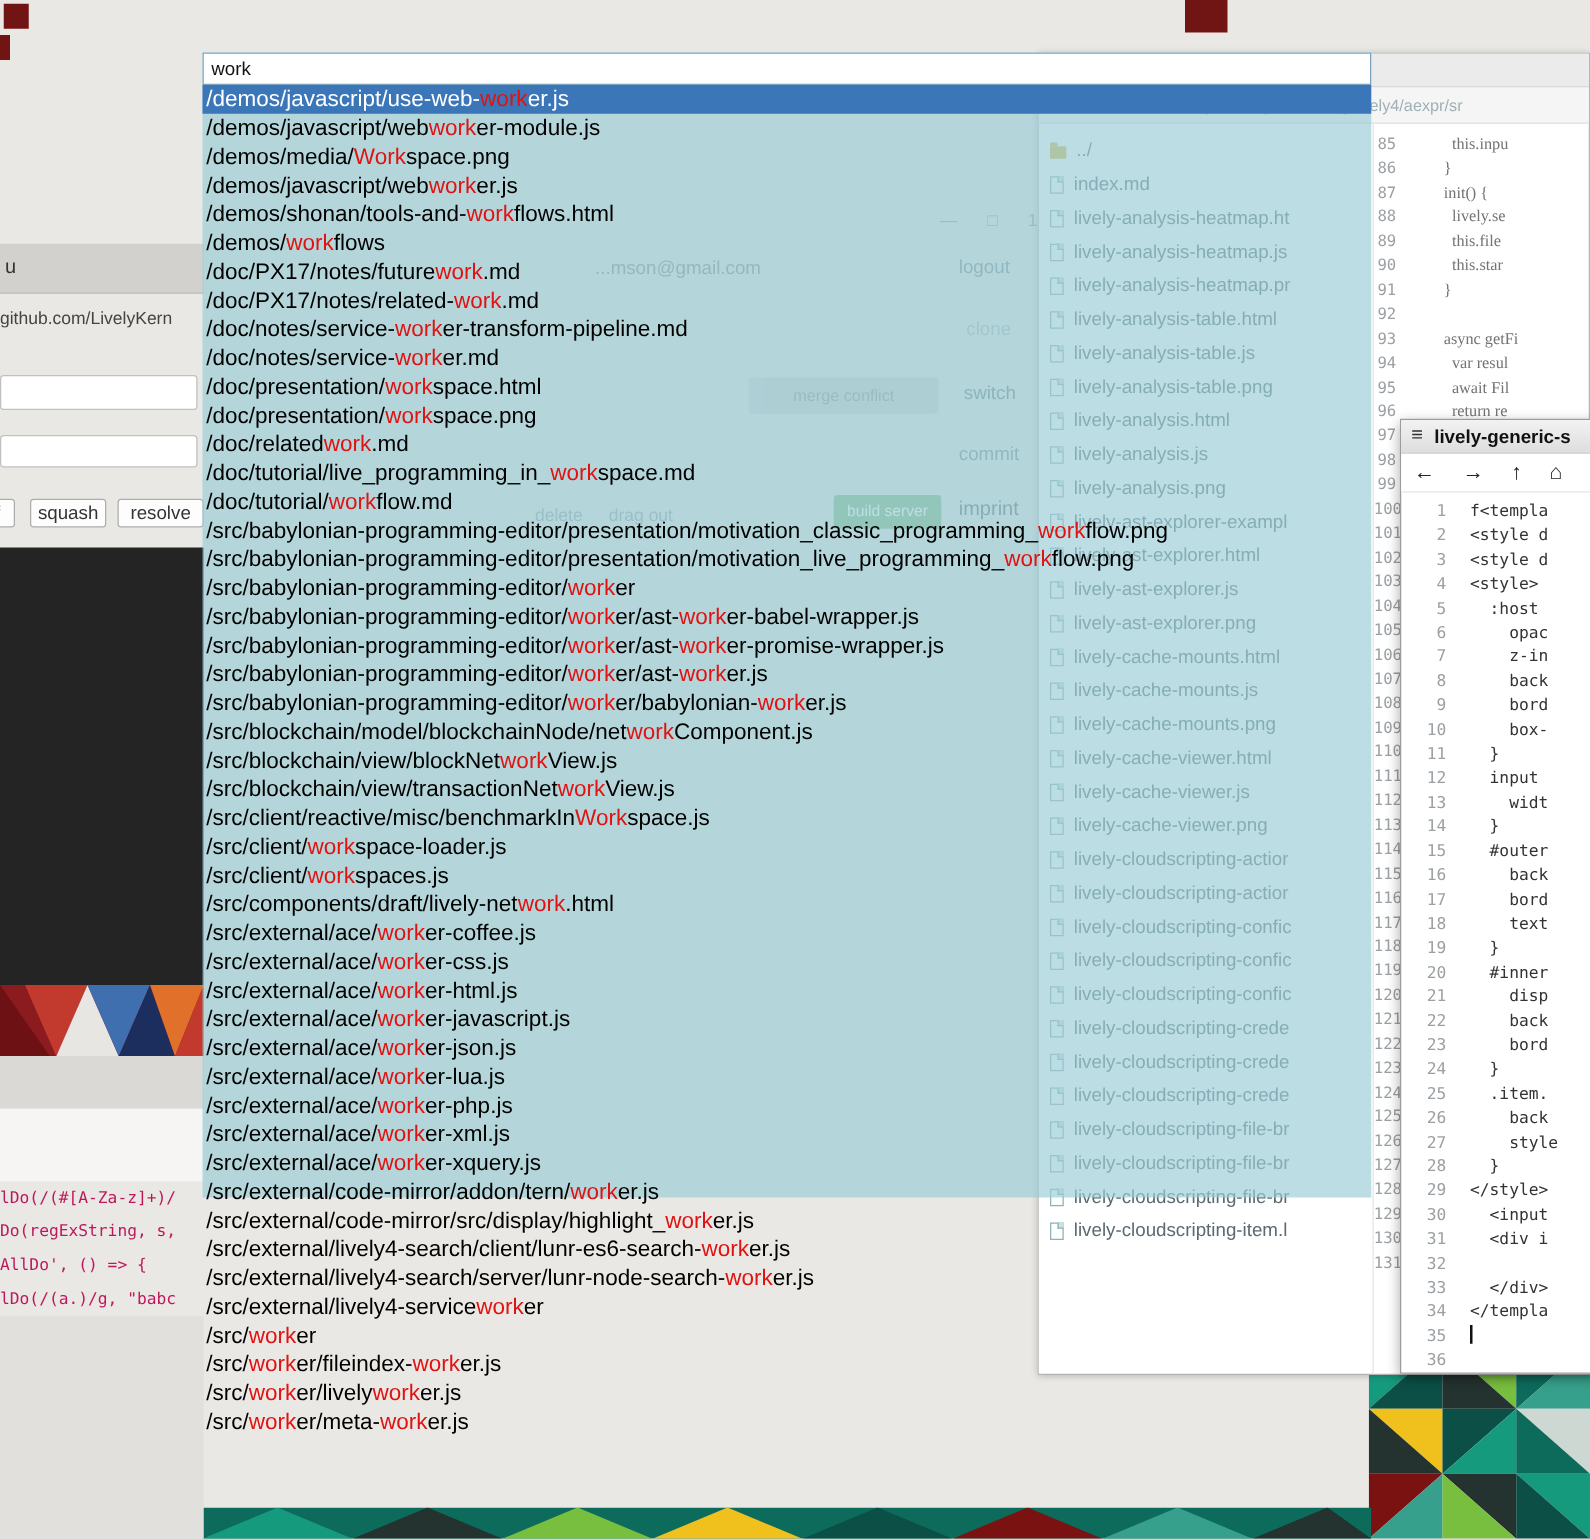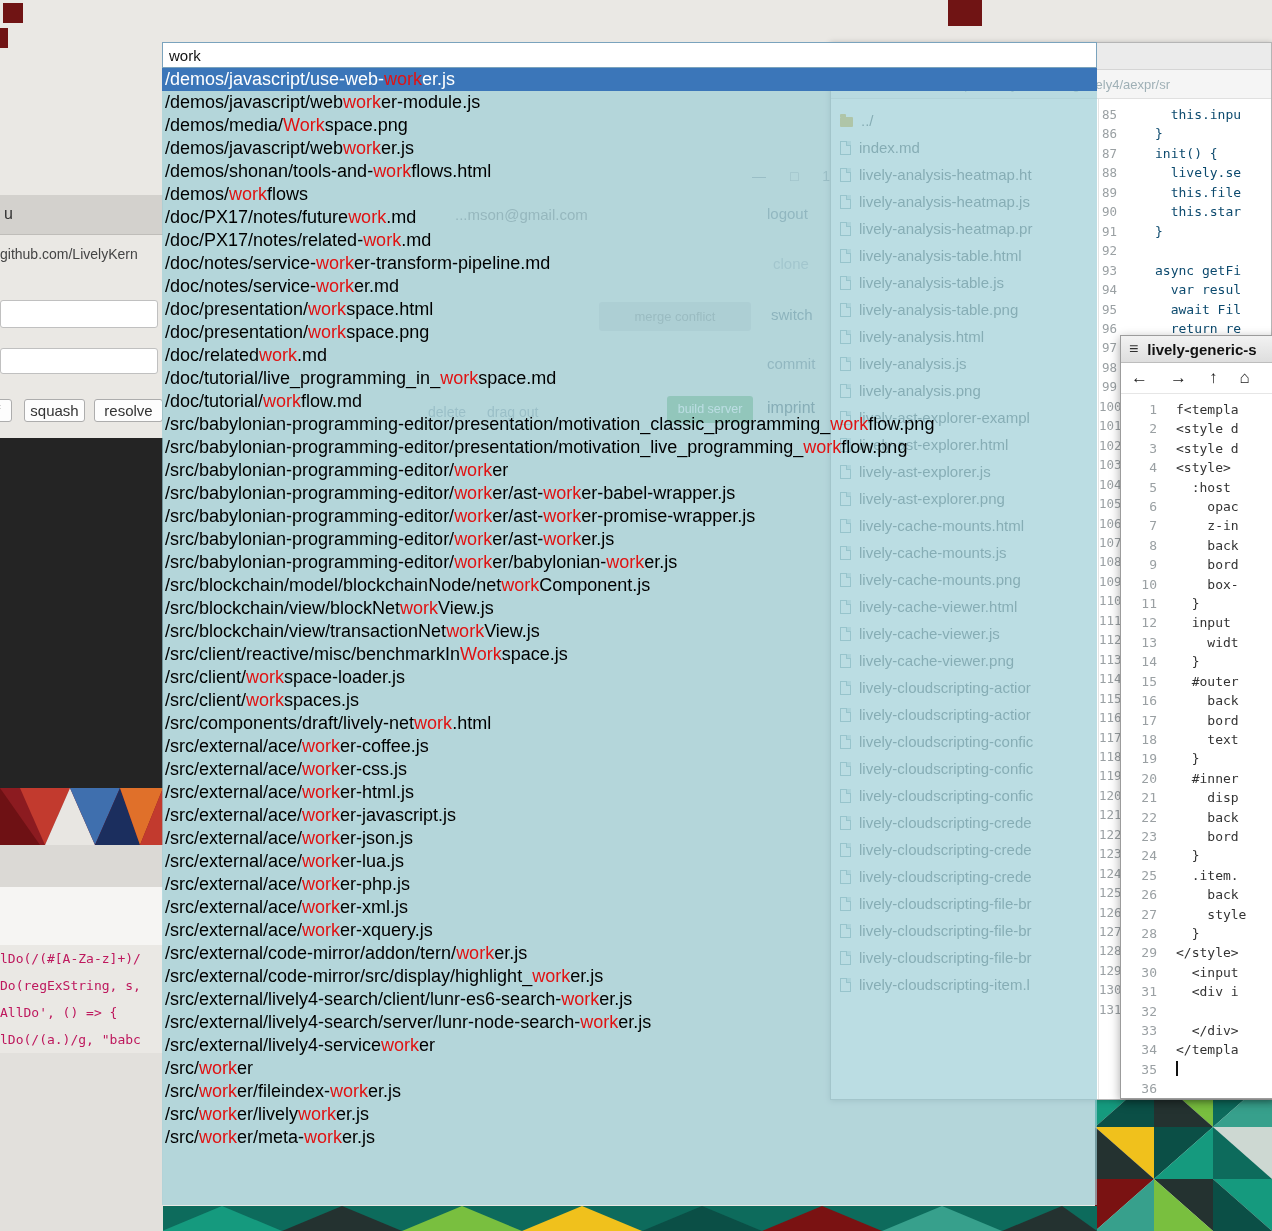--- a/index.html
+++ b/index.html
@@ -37,21 +37,21 @@
   .lf-black{top:438px;left:0;width:163px;height:350px;background:#242424;}
   .lf-mosaic{top:788px;left:0;width:163px;height:57px;}
   .lf-graybar{top:845px;left:0;width:163px;height:42px;background:#dbd9d5;}
   .lf-white{top:887px;left:0;width:163px;height:58px;background:#f6f5f3;}
   .lf-code{top:945px;left:0;width:163px;font-family:"DejaVu Sans Mono",monospace;font-size:13px;
            color:#be185d;line-height:27px;white-space:nowrap;overflow:hidden;}
   .lf-bottom{top:1053px;left:0;width:163px;height:178px;background:#e2e0dc;}
 
   
   .bg-label{position:absolute;z-index:6;white-space:nowrap;}
-  .bg-email{left:455px;top:206px;font-size:15px;color:#8a8a8a;}
+  .bg-email{left:476px;top:206px;font-size:15px;color:#8a8a8a;}
   .bg-winicons{left:752px;top:168px;font-size:14px;color:#9aa0a4;letter-spacing:10px;}
   .bg-logout{left:767px;top:205px;font-size:15px;color:#7d8a93;}
   .bg-clone{left:773px;top:255px;font-size:15px;color:#9aa5ab;opacity:.7;}
   .bg-merge{left:599px;top:302px;width:152px;height:29px;background:#c2c2c2;opacity:.55;border-radius:3px;
             font-size:13px;color:#555;text-align:center;line-height:29px;}
   .bg-switch{left:771px;top:306px;font-size:15px;color:#6e7e88;}
   .bg-commit{left:767px;top:355px;font-size:15px;color:#7d8a93;}
   .bg-delete{left:428px;top:404px;font-size:14px;color:#98a2a8;}
   .bg-drag{left:487px;top:404px;font-size:14px;color:#98a2a8;}
   .bg-build{left:667px;top:396px;width:86px;height:27px;background:rgba(70,160,80,.65);border-radius:3px;
@@ -79,41 +79,41 @@
   .icon-file::before{content:"";position:absolute;top:-1px;right:-1px;width:4px;height:4px;background:#cfe0e4;
              border-left:1px solid #8fb0b8;border-bottom:1px solid #8fb0b8;}
   .icon-folder{width:13px;height:10px;background:#d9b44a;border-radius:1px;display:inline-block;position:relative;
              margin-right:8px;margin-top:2px;flex:none;}
   .icon-folder::before{content:"";position:absolute;top:-3px;left:0;width:6px;height:3px;background:#d9b44a;
              border-radius:1px 1px 0 0;}
   .wa-editor{flex:1;border-left:1px solid #e5e5e5;padding-top:6px;font-family:"DejaVu Sans Mono",monospace;
              font-size:13px;line-height:19.45px;overflow:hidden;}
   .code-line{display:flex;}
   .wa-editor .gutter{width:22px;text-align:right;color:#9aa0a3;font-size:12.5px;padding-right:4px;flex:none;}
-  .wa-editor .code{white-space:pre;color:#0c4a6e;padding-left:34px;}
+  .wa-editor .code{white-space:pre;color:#737373;padding-left:34px;font-family:Liberation Serif, serif;}
 
   
   .editor-window{position:absolute;left:1120px;top:335px;width:560px;height:764px;background:#fff;
                  border:1px solid #9c9c9c;box-shadow:0 3px 10px rgba(0,0,0,.35);z-index:30;
                  display:flex;flex-direction:column;}
   .wb-titlebar{height:27px;background:linear-gradient(#f2f2f2,#dedede);border-bottom:1px solid #bdbdbd;
                display:flex;align-items:center;gap:9px;padding:0 8px;flex:none;}
   .wb-hamburger{font-size:16px;color:#2f2f2f;}
   .wb-title{font-size:15px;font-weight:bold;color:#111;white-space:nowrap;}
   .wb-navbar{height:31px;background:#fff;border-bottom:1px solid #e6e6e6;display:flex;align-items:center;
              gap:22px;padding:0 10px;flex:none;}
   .wb-navbtn{font-size:17px;color:#222;font-weight:bold;}
   .wb-editor{flex:1;padding-top:6px;font-family:"DejaVu Sans Mono",monospace;font-size:13px;line-height:19.4px;
              overflow:hidden;}
   .wb-editor .gutter{width:42px;text-align:right;color:#9aa0a3;font-size:13px;padding-right:6px;flex:none;}
   .wb-editor .code{white-space:pre;color:#333;padding-left:13px;}
   .cursor{display:inline-block;width:2px;height:15px;background:#111;vertical-align:-2px;}
 
   
-  .search-overlay{position:absolute;left:162px;top:42px;width:935px;height:1163px;background:var(--tint);
+  .search-overlay{position:absolute;left:162px;top:42px;width:935px;height:916px;background:var(--tint);
                   z-index:20;}
   .search-input{display:block;width:100%;height:26px;border:1px solid #7aa3bd;background:#fff;
                 font-family:"Liberation Sans",sans-serif;font-size:15px;color:#111;padding:0 6px;outline:none;}
   .result-list{width:100%;}
   .result-row{height:23px;line-height:23px;font-size:18px;padding-left:3px;white-space:nowrap;overflow:hidden;
               color:#000;}
   .result-row.selected{background:var(--sel);color:#fff;}
   .hl{color:var(--hl);}
 </style>
 </head>

